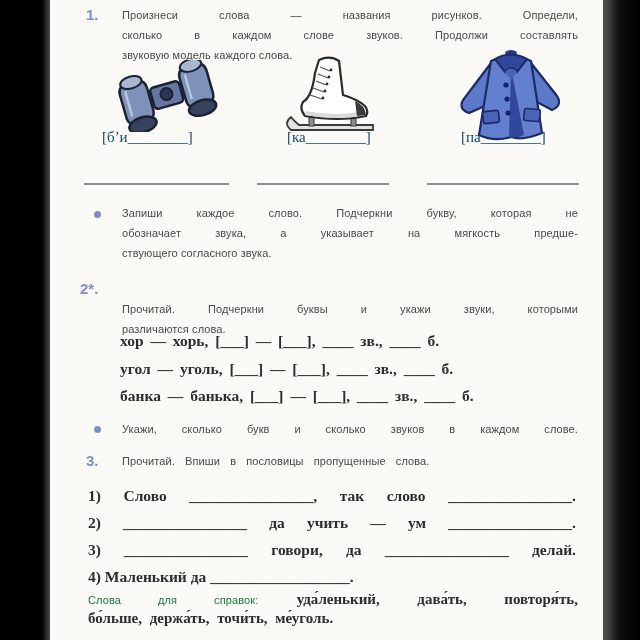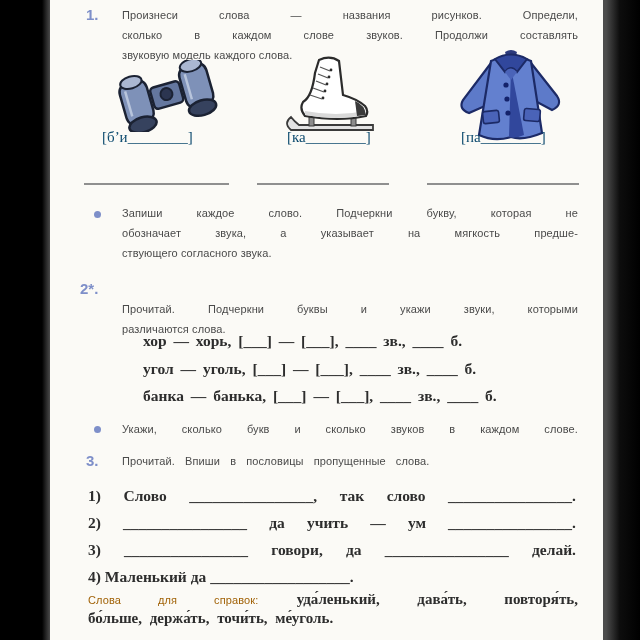--- a/index.html
+++ b/index.html
@@ -17,21 +17,21 @@
   .sans { font-size:11px; line-height:20px; color:#4a4a4a; letter-spacing:.1px; }
   .just { text-align:justify; text-align-last:justify; }
   .left { text-align:center; text-align-last:left; }
   .tasknum { font-size:15px; font-weight:bold; color:#7e8fc9; }
   .serifb { font-family:"Liberation Serif","DejaVu Serif",serif; font-weight:bold;
             font-size:15.5px; color:#2d2d2d; }
   .serifr { font-family:"Liberation Serif","DejaVu Serif",serif;
             font-size:15px; color:#0c4a6e; }
   .dot { width:7px; height:7px; border-radius:50%; background:#7e8fc9; }
   .wline { border-bottom:2px solid #8f8f8f; height:0; }
-  .pairs div { line-height:27.5px; word-spacing:3px;margin-left:23px; }
+  .pairs div { line-height:27.5px; word-spacing:3px; }
   .list div { line-height:27px; }
   .ftr-words { font-family:"Liberation Serif","DejaVu Serif",serif; font-weight:bold;
                font-size:15px; color:#2d2d2d; }
 </style>
 </head>
 <body>
 
 <div class="stage">
   <div class="bar-left"></div>
 
@@ -134,21 +134,21 @@
     <div class="abs sans left" style="left:72px; top:451px; width:460px; word-spacing:7px;">Прочитай. Впиши в пословицы пропущенные слова.</div>
 
     <div class="abs serifb list" style="left:38px; top:482px; width:488px;">
       <div class="just">1) Слово ________________, так слово ________________.</div>
       <div class="just">2) ________________ да учить — ум ________________.</div>
       <div class="just">3) ________________ говори, да ________________ делай.</div>
       <div class="left">4) Маленький да __________________.</div>
     </div>
 
     <div class="abs just" style="left:38px; top:588px; width:490px; line-height:21px;">
-      <span class="sans" style="color:#a16207;">Слова для справок:</span>
+      <span class="sans" style="color:#15803d;">Слова для справок:</span>
       <span class="ftr-words">уда́ленький, дава́ть, повторя́ть,</span>
     </div>
     <div class="abs ftr-words left" style="left:38px; top:610px; width:490px; word-spacing:4px;">бо́льше, держа́ть, точи́ть, ме́уголь.</div>
 
   </div>
 
   <div class="bar-right"></div>
 </div>
 
 </body></html>

